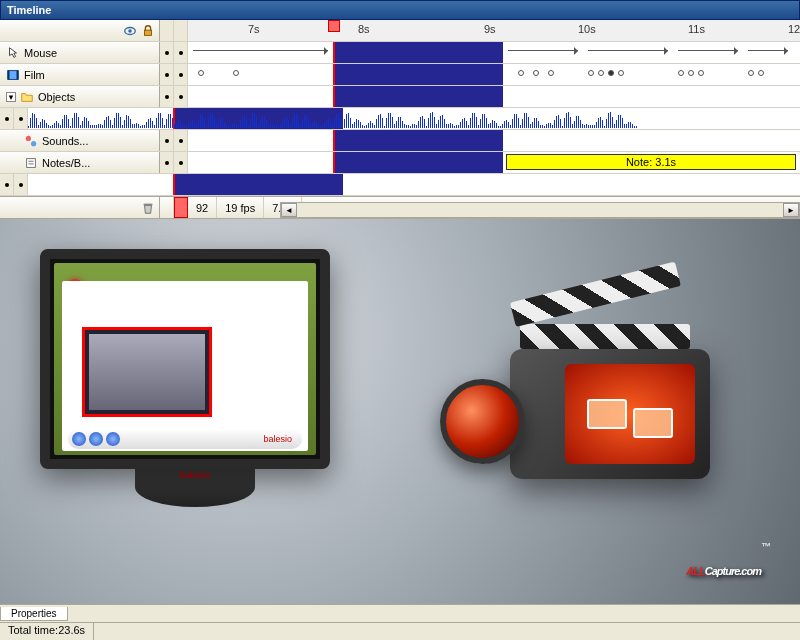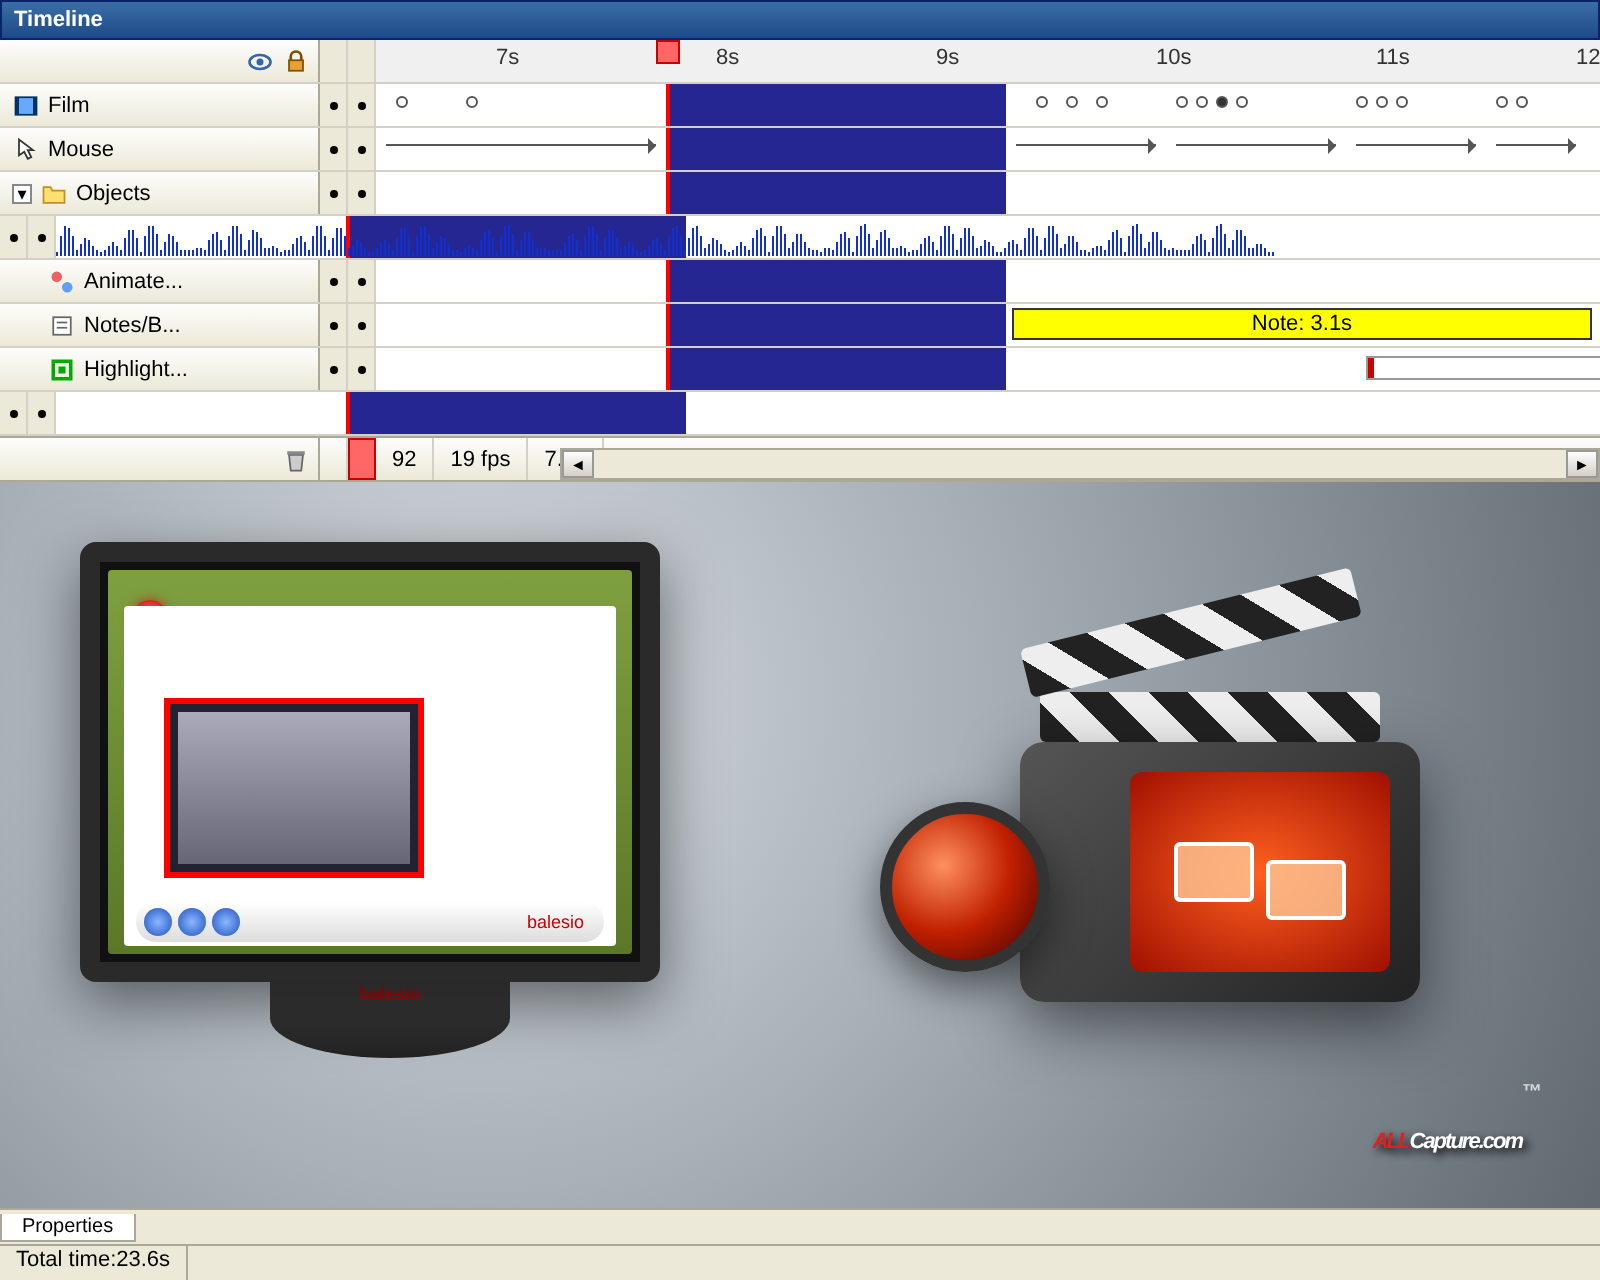--- a/index.html
+++ b/index.html
@@ -82,24 +82,48 @@
             <path d="M5 7 V5 a3 3 0 0 1 6 0 V7" fill="none" stroke="#805000" stroke-width="1.5"></path>
           </svg>
       </span>
     </div>
     <div class="dot-col"></div>
     <div class="dot-col"></div>
     <div class="ticks">
       <div class="playhead-handle"></div>
       <span class="tick-label" style="left:60px">7s</span>
       <span class="tick-label" style="left:170px">8s</span>
-      <span class="tick-label" style="left:280px">9s</span>
+      <span class="tick-label" style="left:296px">9s</span>
       <span class="tick-label" style="left:390px">10s</span>
       <span class="tick-label" style="left:500px">11s</span>
       <span class="tick-label" style="left:600px">12s</span>
+    </div>
+  </div>
+
+  <div class="track-row">
+    <div class="track-label-col row">
+      <span class="ico"><svg viewBox="0 0 16 16">
+            <path d="M4 2 L4 11 L7 9 L9 13 L11 12 L9 8 L12 8 Z" fill="#fff" stroke="#333"></path>
+          </svg></span>
+      <span>Mouse</span>
+    </div>
+    <div class="dot-col">
+        <span class="dot"></span>
+      </div>
+    <div class="dot-col">
+        <span class="dot"></span>
+      </div>
+    <div class="track-content">
+      <div class="sel-region"></div>
+      <div class="playhead"></div>
+      <div class="arrow-line" style="left:5px;width:135px"></div>
+      <div class="arrow-line" style="left:320px;width:70px"></div>
+      <div class="arrow-line" style="left:400px;width:80px"></div>
+      <div class="arrow-line" style="left:490px;width:60px"></div>
+      <div class="arrow-line" style="left:560px;width:40px"></div>
     </div>
   </div>
 
   <div class="track-row">
     <div class="track-label-col row">
       <span class="ico"><svg viewBox="0 0 16 16">
             <rect x="2" y="3" width="12" height="10" fill="#6af" stroke="#036"></rect>
             <rect x="2" y="3" width="2" height="10" fill="#036"></rect>
             <rect x="12" y="3" width="2" height="10" fill="#036"></rect>
           </svg></span>
@@ -123,44 +147,20 @@
         <span class="frame-dot" style="left:400px"></span>
           <span class="frame-dot" style="left:410px"></span>
           <span class="frame-dot fill" style="left:420px"></span>
           <span class="frame-dot" style="left:430px"></span>
         <span class="frame-dot" style="left:490px"></span>
           <span class="frame-dot" style="left:500px"></span>
           <span class="frame-dot" style="left:510px"></span>
         <span class="frame-dot" style="left:560px"></span>
           <span class="frame-dot" style="left:570px"></span>
       </div>
-    </div>
-  </div>
-
-  <div class="track-row">
-    <div class="track-label-col row">
-      <span class="ico"><svg viewBox="0 0 16 16">
-            <path d="M4 2 L4 11 L7 9 L9 13 L11 12 L9 8 L12 8 Z" fill="#fff" stroke="#333"></path>
-          </svg></span>
-      <span>Mouse</span>
-    </div>
-    <div class="dot-col">
-        <span class="dot"></span>
-      </div>
-    <div class="dot-col">
-        <span class="dot"></span>
-      </div>
-    <div class="track-content">
-      <div class="sel-region"></div>
-      <div class="playhead"></div>
-      <div class="arrow-line" style="left:5px;width:135px"></div>
-      <div class="arrow-line" style="left:320px;width:70px"></div>
-      <div class="arrow-line" style="left:400px;width:80px"></div>
-      <div class="arrow-line" style="left:490px;width:60px"></div>
-      <div class="arrow-line" style="left:560px;width:40px"></div>
     </div>
   </div>
 
   <div class="track-row">
     <div class="track-label-col row">
       <span class="tree-toggle">▾</span>
       <span class="ico"><svg viewBox="0 0 16 16">
             <path d="M2 4 h4 l1 2 h7 v7 h-12 z" fill="#ffe070" stroke="#c09020"></path>
           </svg></span>
       <span>Objects</span>
@@ -496,21 +496,21 @@
         </div>
     </div>
   </div>
 
   <div class="track-row">
     <div class="track-label-col row" style="padding-left:24px">
       <span class="ico"><svg viewBox="0 0 16 16">
             <circle cx="5" cy="5" r="3" fill="#f06060"></circle>
             <circle cx="11" cy="11" r="3" fill="#60a0f0"></circle>
           </svg></span>
-      <span>Animate...</span>
+      <span>Sounds...</span>
     </div>
     <div class="dot-col">
         <span class="dot"></span>
       </div>
     <div class="dot-col">
         <span class="dot"></span>
       </div>
     <div class="track-content">
       <div class="sel-region"></div>
       <div class="playhead"></div>
@@ -532,43 +532,20 @@
     <div class="dot-col">
         <span class="dot"></span>
       </div>
     <div class="track-content">
       <div class="sel-region"></div>
       <div class="playhead"></div>
       <div class="note-bar">Note: 3.1s</div>
     </div>
   </div>
 
-  <div class="track-row">
-    <div class="track-label-col row" style="padding-left:24px">
-      <span class="ico"><svg viewBox="0 0 16 16">
-            <rect x="3" y="3" width="10" height="10" fill="none" stroke="#0a0" stroke-width="2"></rect>
-            <rect x="6" y="6" width="4" height="4" fill="#0a0"></rect>
-          </svg></span>
-      <span>Highlight...</span>
-    </div>
-    <div class="dot-col">
-        <span class="dot"></span>
-      </div>
-    <div class="dot-col">
-        <span class="dot"></span>
-      </div>
-    <div class="track-content">
-      <div class="sel-region"></div>
-      <div class="playhead"></div>
-      <div style="position:absolute;left:495px;width:140px;top:4px;height:12px;border:1px solid #999;background:#fff">
-        <div style="width:3px;height:100%;background:#c00;float:left"></div>
-
-      </div>
-    </div>
-  </div>
 
   <div class="track-row">
     <div class="dot-col">
         <span class="dot"></span>
       </div>
     <div class="dot-col">
         <span class="dot"></span>
       </div>
     <div class="track-content">
       <div class="sel-region"></div>

